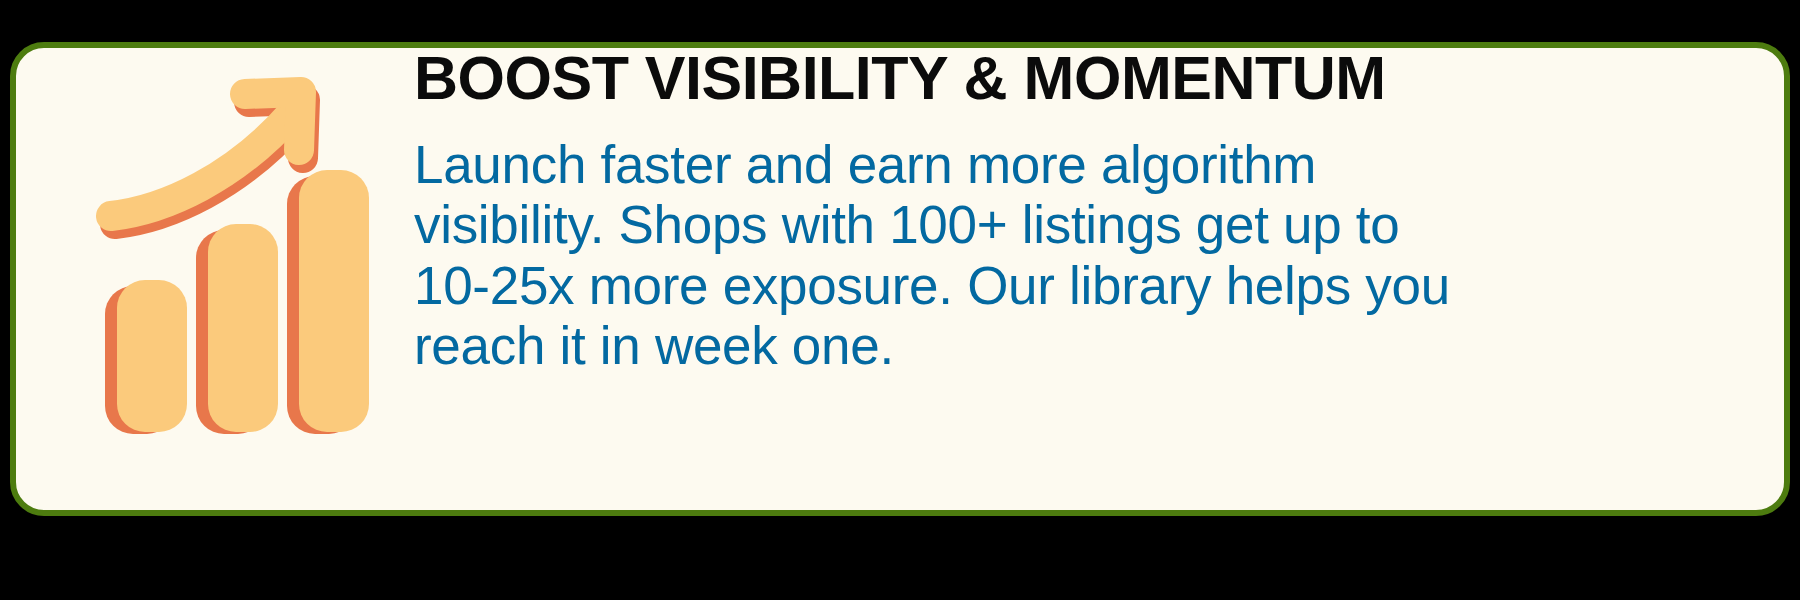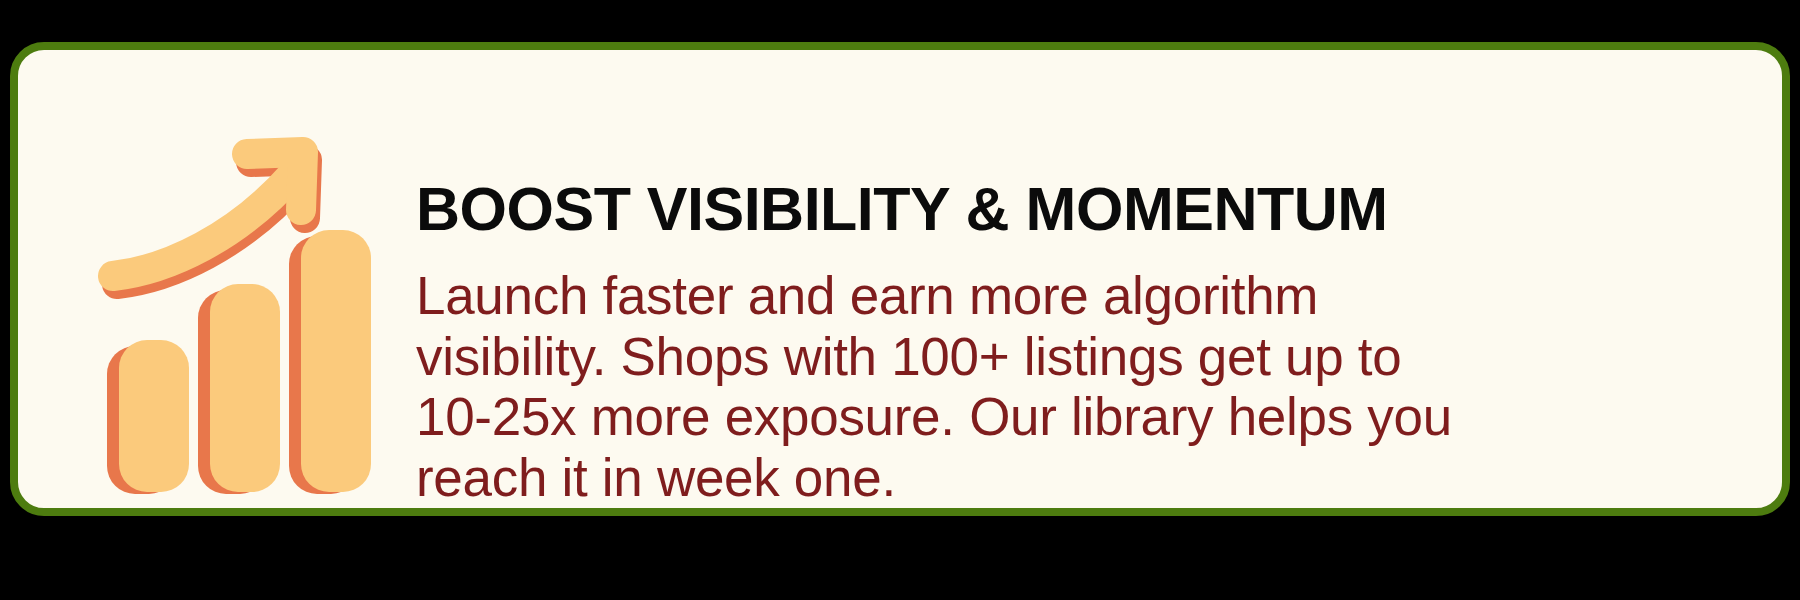--- a/index.html
+++ b/index.html
@@ -24,25 +24,25 @@
 
   
   .promo-card {
     position: absolute;
     left: 10px;
     top: 42px;
     width: 1780px;
     height: 474px;
     box-sizing: border-box;
     background: #FDFAF0;
-    border: 8px solid #4d7c0f;
+    border: 6px solid #4d7c0f;
     border-radius: 34px;
     display: flex;
     flex-direction: row;
-    align-items: flex-end;
+    align-items: flex-start;
   }
 
   
   .icon-wrap {
     position: relative;
     width: 330px;
     min-width: 330px;
     height: 400px;
     margin-left: 58px;
     display: flex;
@@ -75,21 +75,21 @@
     margin: 0 0 26px 0;
     white-space: nowrap;
   }
 
   .promo-body {
     font-family: "Liberation Sans", sans-serif;
     font-weight: normal;
     font-size: 53px;
     line-height: 1.14;
     letter-spacing: -0.3px;
-    color: #7f1d1d;
+    color: #0369a1;
     margin: 0;
     max-width: 1070px;
   }
 </style>
 </head>
 <body>
 
 <div class="screen">
 
   <div class="promo-card">

